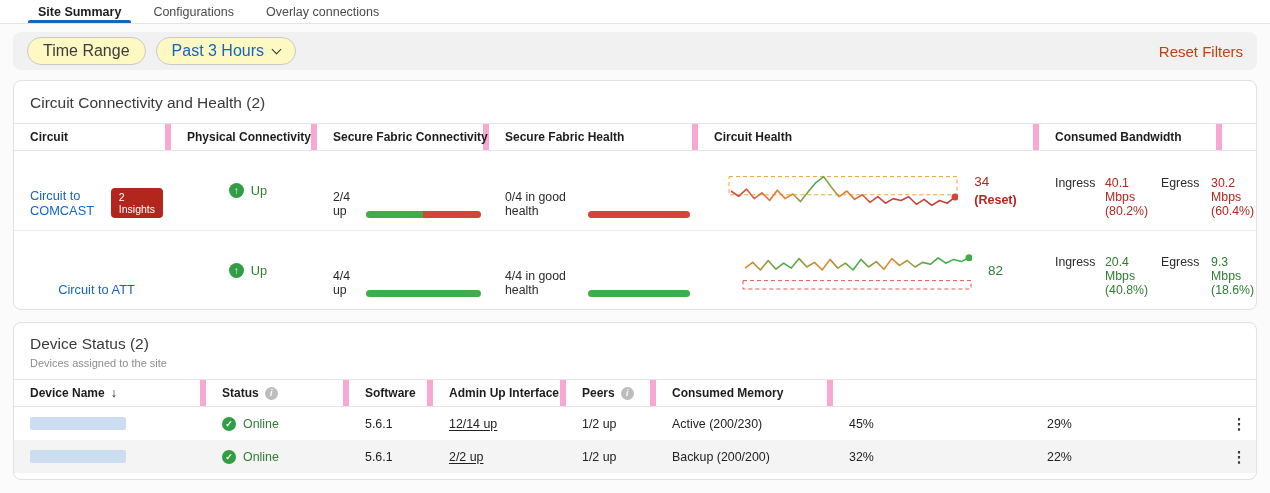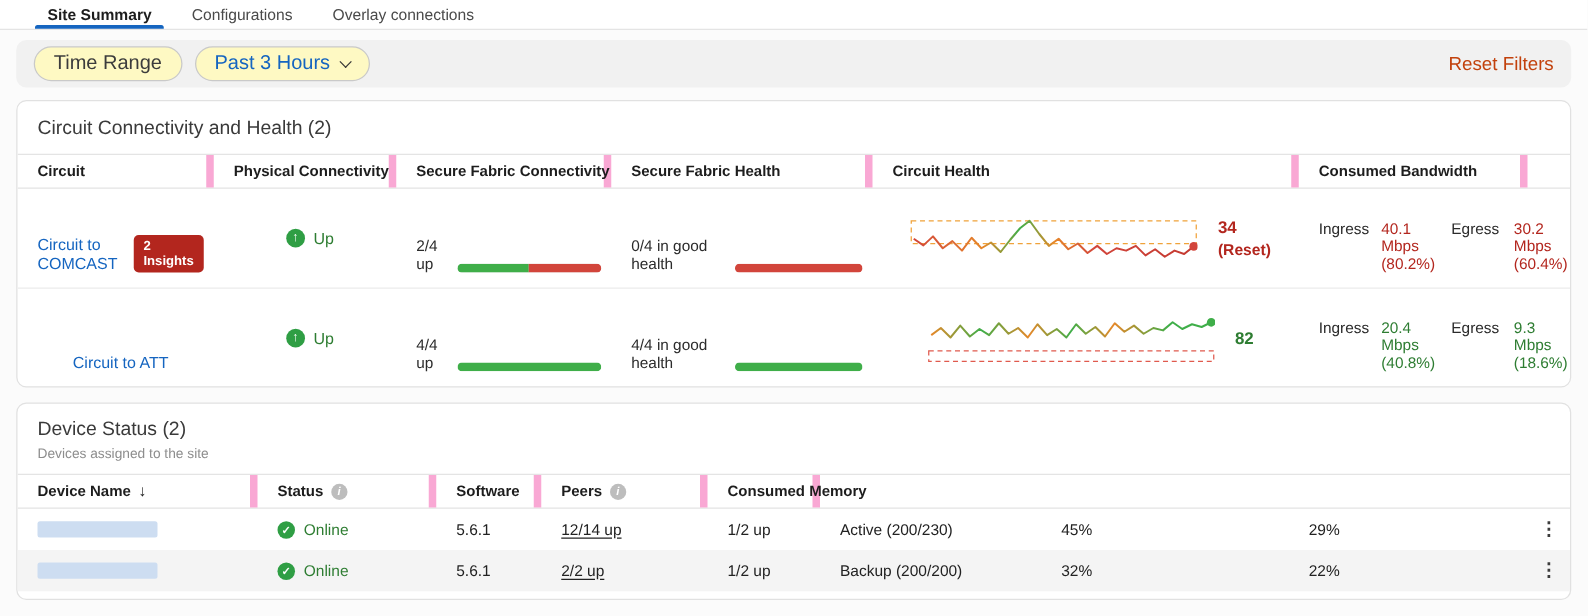--- a/index.html
+++ b/index.html
@@ -28,31 +28,31 @@
 
   
   .cgrid{display:grid;grid-template-columns:157px 146px 172px 209px 341px 1fr 34px}
   .chead{border-top:1px solid #e4e4e4;border-bottom:1px solid #e4e4e4}
   .hcell{font-weight:700;font-size:12px;color:#1d1d1d;padding:6px 8px 6px 16px;border-right:6px solid #f9a8d4;display:flex;align-items:center;gap:6px;white-space:nowrap}
   .hcell.nob,.cgrid .hcell:last-child,.dgrid .hcell:last-child{border-right:none}
   .crow{min-height:79px}
   .crow + .crow{border-top:1px solid #ececec}
   .ccell{padding:12px 8px 12px 16px;display:flex;flex-direction:row;justify-content:center;align-items:flex-end}
   .clink{color:#1565c0;font-size:12.8px;text-decoration:none;cursor:pointer}
-  .badge{background:#b3261e;color:#fff;font-size:10.5px;font-weight:700;padding:3px 8px;border-radius:4px;display:inline-block;margin-top:7px;cursor:pointer}
+  .badge{background:#b3261e;color:#fff;font-size:10.5px;font-weight:400;padding:3px 8px;border-radius:4px;display:inline-block;margin-top:7px;cursor:pointer}
   .upcell{flex-direction:row;align-items:center;gap:7px}
   .upicon{width:15px;height:15px;border-radius:50%;background:#2f9e44;color:#fff;display:inline-flex;align-items:center;justify-content:center;font-size:10px;font-weight:700}
   .uptext{font-size:12.8px}
   .bar-label{font-size:12.3px;color:#2b2b2b}
   .bar{width:120px;height:7px;border-radius:4px;overflow:hidden;display:flex;margin-top:9px;background:#e9e9e9}
   .bar-g{background:#3fae49;height:100%}
   .bar-r{background:#d2453b;height:100%}
   .healthcell{flex-direction:row;align-items:center;gap:16px}
   .spark{line-height:0}
-  .score-num{font-size:13.5px;font-weight:700}
+  .score-num{font-size:13.5px;font-weight:400}
   .score-qual{font-size:12.5px;font-weight:700;margin-top:4px}
   .bwcell{gap:13px}
   .bwrow{display:flex;gap:8px;align-items:baseline}
   .bwlabel{color:#2b2b2b;font-size:12.3px;min-width:42px}
   .bwval{font-size:12.3px}
   .kebab{align-self:center;justify-self:center;color:#3c3c3c;font-size:15px;font-weight:700;cursor:pointer;line-height:1}
 
   
   .dgrid{display:grid;grid-template-columns:192px 143px 84px 133px 90px 177px 198px 1fr 34px}
   .dhead{border-top:1px solid #e4e4e4;border-bottom:1px solid #e4e4e4}
@@ -222,20 +222,21 @@
     <div class="dgrid dhead">
       <div class="hcell">
         <span>Device Name</span>
         <span class="sort">↓</span>
       </div>
       <div class="hcell">
         <span>Status</span>
         <span class="info">i</span>
       </div>
       <div class="hcell">Software</div>
+      <div class="hcell">Admin Up Interface</div>
       <div class="hcell">
         <span>Peers</span>
         <span class="info">i</span>
       </div>
       <div class="hcell">Consumed Memory</div>
       <div class="hcell nob"></div>
     </div>
 
     <div class="dgrid drow">
       <div class="dcell">

